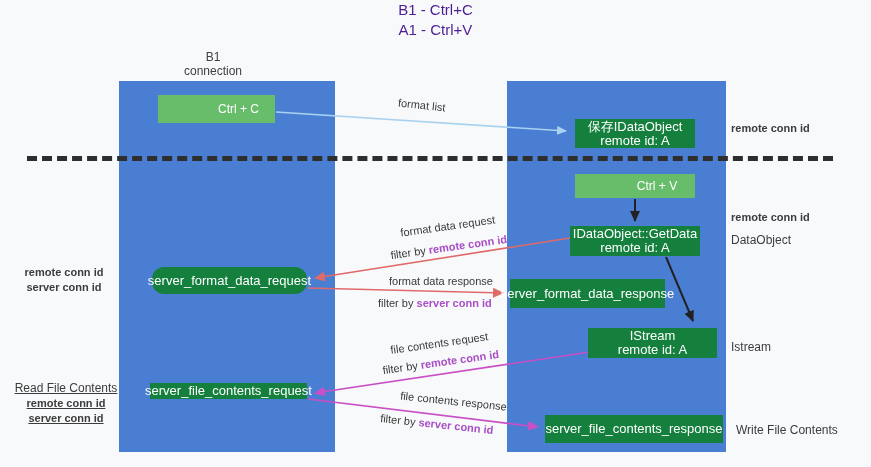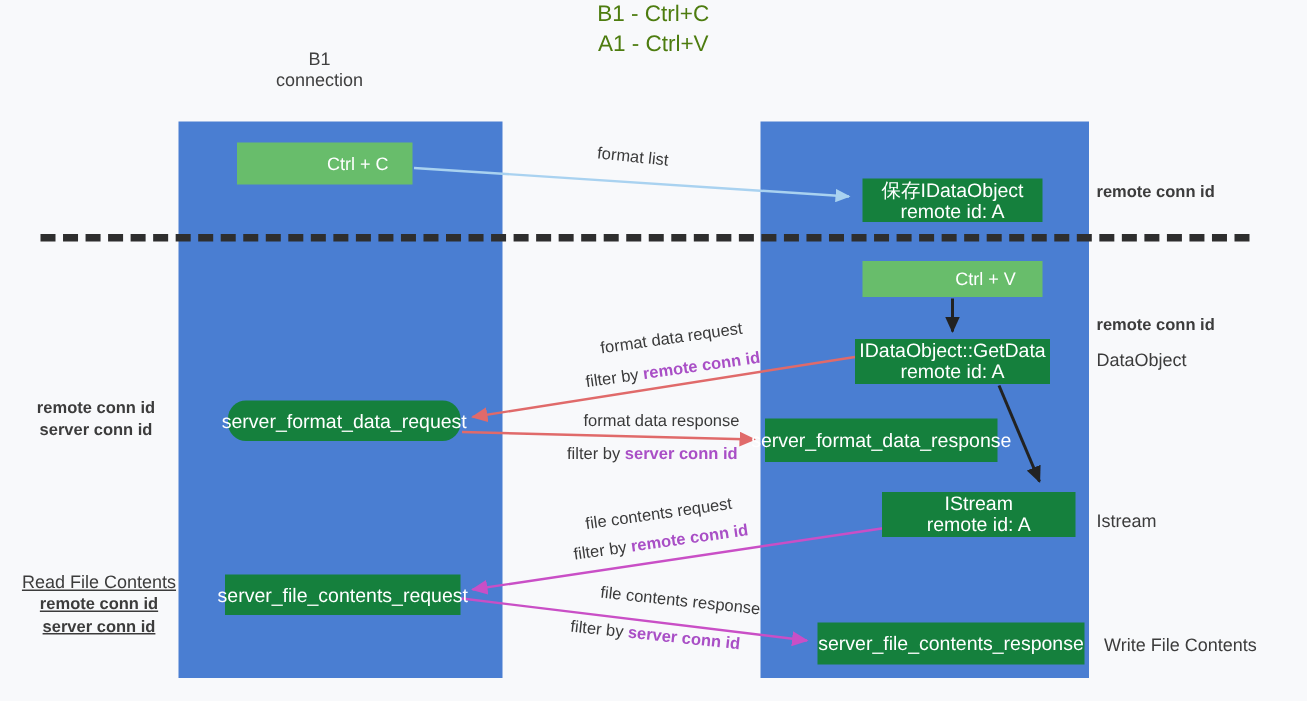--- a/index.html
+++ b/index.html
@@ -4,21 +4,21 @@
 <style>
   html,body{margin:0;padding:0;background:#f8f9fb;}
   #canvas{
     position:relative;width:871px;height:467px;overflow:hidden;
     background:#f8f9fb;
     font-family:"Liberation Sans",sans-serif;
     color:#3c3c3c;
   }
   .abs{position:absolute;}
   
-  .title{left:0;top:7;width:871px;text-align:center;font-size:15px;line-height:20px;color:#4d7c0f;}
+  .title{left:0;top:7;width:871px;text-align:center;font-size:15px;line-height:20px;color:#4c1d95;}
   
   .lane-header{width:140px;text-align:center;font-size:12px;line-height:14px;color:#404040;}
   
   .lane{background:#4a7ed2;}
   .lane-left{left:119px;top:81px;width:216px;height:371px;}
   .lane-right{left:507px;top:81px;width:219px;height:371px;}
   
   .dashes{left:27px;top:156px;width:806px;height:0;border-top:5px dashed #2e2e2e;}
   
   .node{box-sizing:border-box;display:flex;flex-direction:column;align-items:center;justify-content:center;
@@ -40,21 +40,21 @@
 </head>
 <body>
 
 <div id="canvas">
 
   <div class="abs title">
     <div>B1 - Ctrl+C</div>
     <div>A1 - Ctrl+V</div>
   </div>
 
-  <div class="abs lane-header" style="left:143px;top:32px;">
+  <div class="abs lane-header" style="left:143px;top:50px;">
     <div>B1</div>
     <div>connection</div>
   </div>
 
   <div class="abs lane lane-left"></div>
   <div class="abs lane lane-right"></div>
 
   <div class="abs dashes"></div>
 
   <svg class="overlay" width="871" height="467" viewBox="0 0 871 467">
@@ -105,21 +105,21 @@
 
   <div class="abs node orange" style="left:510px;top:279px;width:155px;height:29px;">
     <span>server_format_data_response</span>
   </div>
 
   <div class="abs node orange" style="left:588px;top:328px;width:129px;height:30px;">
     <span>IStream</span>
     <span>remote id: A</span>
   </div>
 
-  <div class="abs node orange" style="left:150px;top:383px;width:157px;height:27px;">
+  <div class="abs node orange" style="left:150px;top:383px;width:157px;height:16px;">
     <span>server_file_contents_request</span>
   </div>
 
   <div class="abs node orange" style="left:545px;top:415px;width:178px;height:28px;">
     <span>server_file_contents_response</span>
   </div>
 
   <div class="abs elabel rot-pos" style="left:398px;top:99px;">format list</div>
 
   <div class="abs elabel rot-neg" style="left:400px;top:220px;">format data request</div>

